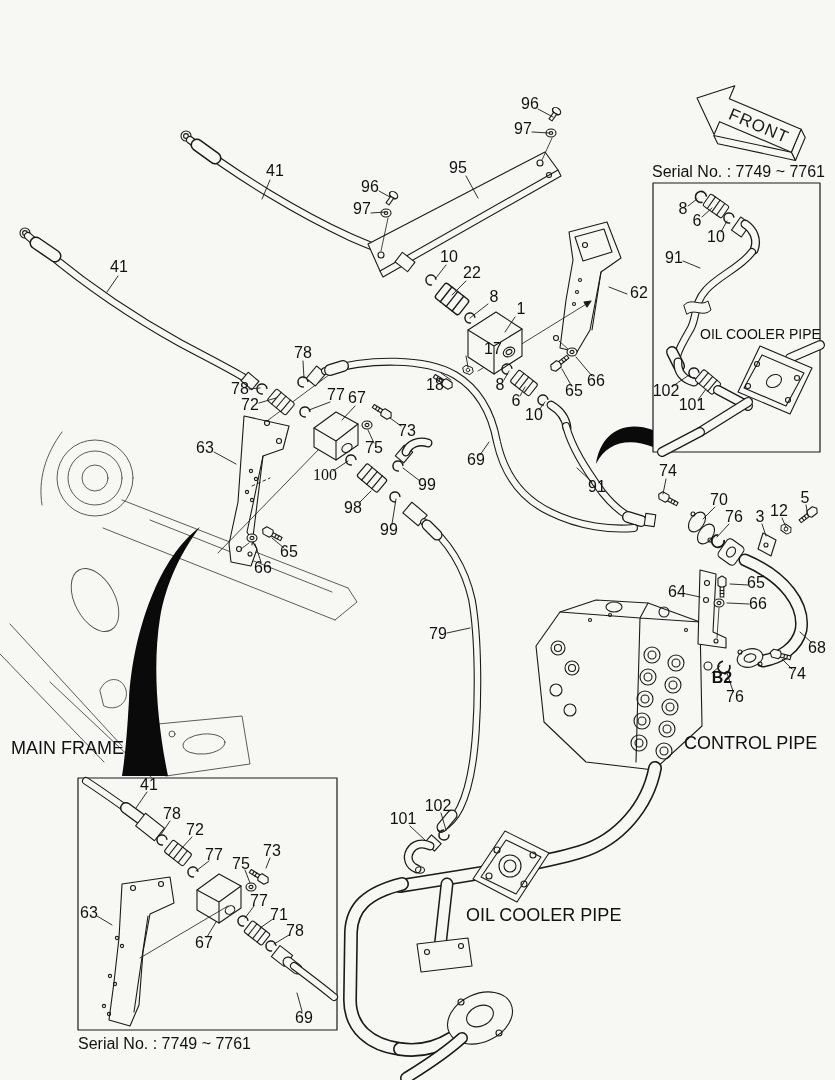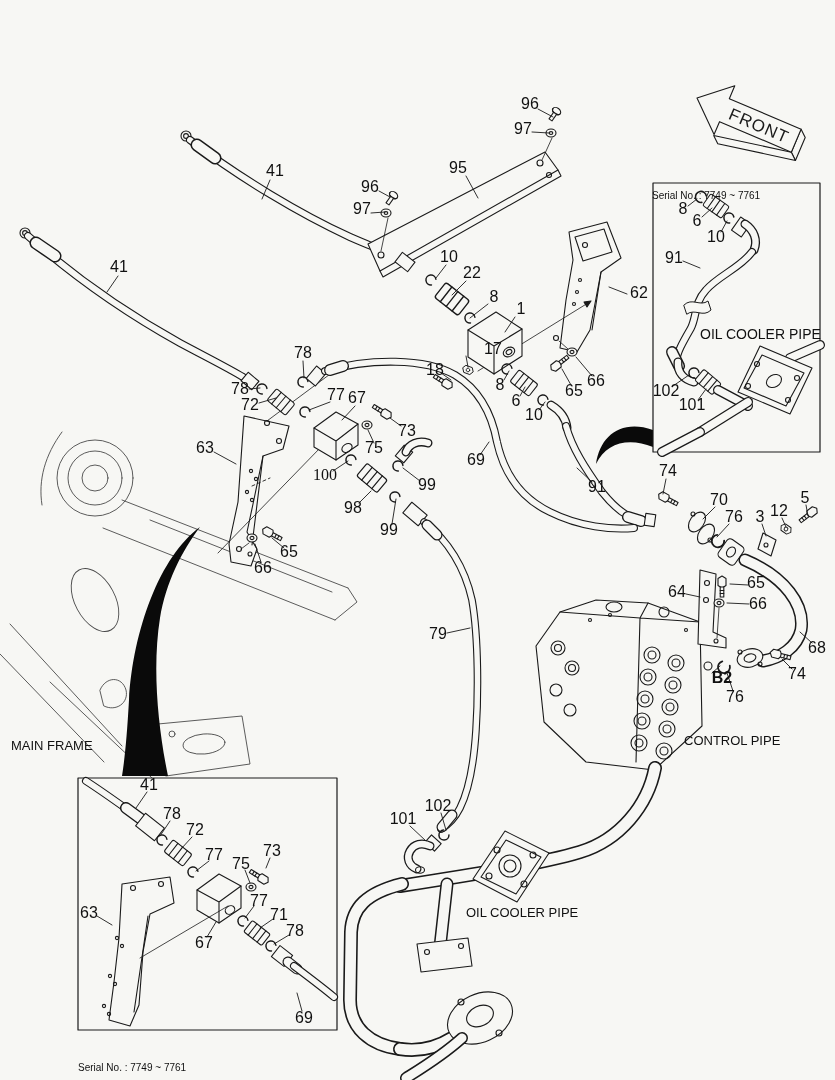--- a/index.html
+++ b/index.html
@@ -4,22 +4,22 @@
 <style>
   html,body{margin:0;padding:0;}
   body{width:835px;height:1080px;position:relative;background:#f7f7f4;overflow:hidden;
        font-family:"Liberation Sans",sans-serif;}
   #stage{position:absolute;left:0;top:0;width:835px;height:1080px;}
   svg{position:absolute;left:0;top:0;}
   .layer{position:absolute;left:0;top:0;width:835px;height:1080px;pointer-events:none;}
   .callout{position:absolute;transform:translate(-50%,-50%);font-size:16px;color:#111;
            white-space:nowrap;letter-spacing:0;}
   .callout.bold{font-weight:bold;padding-left:32px;}
-  .dlabel{position:absolute;font-size:13px;color:#111;white-space:nowrap;}
-  .serial{font-size:10px;margin-top:27px;}
+  .dlabel{position:absolute;font-size:18px;color:#111;white-space:nowrap;}
+  .serial{font-size:16px;}
 </style>
 </head>
 <body>
 
 <div id="stage">
 
 <svg width="835" height="1080" viewBox="0 0 835 1080" stroke="#1a1a1a" fill="none" stroke-width="1.1" stroke-linecap="round" stroke-linejoin="round">
   <defs>
     <path id="cring" d="M3.4,-3.6 A5,5 0 1 0 3.4,3.6" fill="none" stroke-width="1.5"></path>
     <g id="coup">
@@ -414,21 +414,21 @@
         <span class="callout" style="left: 370px; top: 187px;">96</span>
         <span class="callout" style="left: 362px; top: 209px;">97</span>
         <span class="callout" style="left: 275px; top: 171px;">41</span>
         <span class="callout" style="left: 119px; top: 267px;">41</span>
         <span class="callout" style="left: 449px; top: 257px;">10</span>
         <span class="callout" style="left: 472px; top: 273px;">22</span>
         <span class="callout" style="left: 494px; top: 297px;">8</span>
         <span class="callout" style="left: 521px; top: 309px;">1</span>
         <span class="callout" style="left: 639px; top: 293px;">62</span>
         <span class="callout" style="left: 465px; top: 349px; margin-left: 28px;">17</span>
-        <span class="callout" style="left: 435px; top: 370px;">18</span>
+        <span class="callout" style="left: 435px; top: 385px;">18</span>
         <span class="callout" style="left: 500px; top: 385px;">8</span>
         <span class="callout" style="left: 516px; top: 401px;">6</span>
         <span class="callout" style="left: 534px; top: 415px;">10</span>
         <span class="callout" style="left: 574px; top: 391px;">65</span>
         <span class="callout" style="left: 596px; top: 381px;">66</span>
         <span class="callout" style="left: 303px; top: 353px;">78</span>
         <span class="callout" style="left: 240px; top: 389px;">78</span>
         <span class="callout" style="left: 250px; top: 405px;">72</span>
         <span class="callout" style="left: 336px; top: 395px;">77</span>
         <span class="callout" style="left: 357px; top: 398px;">67</span>

